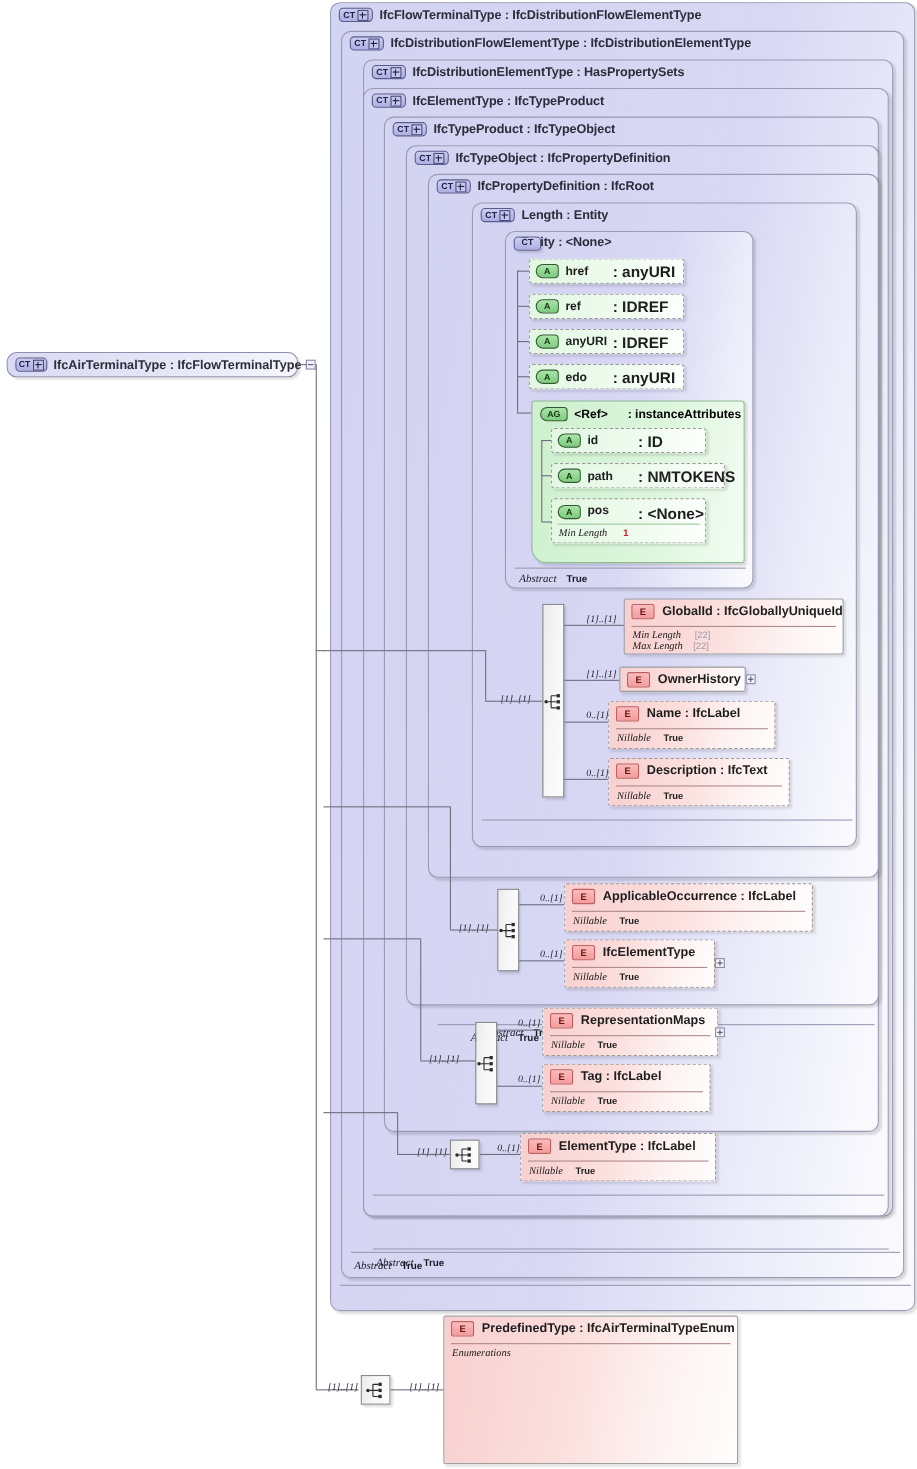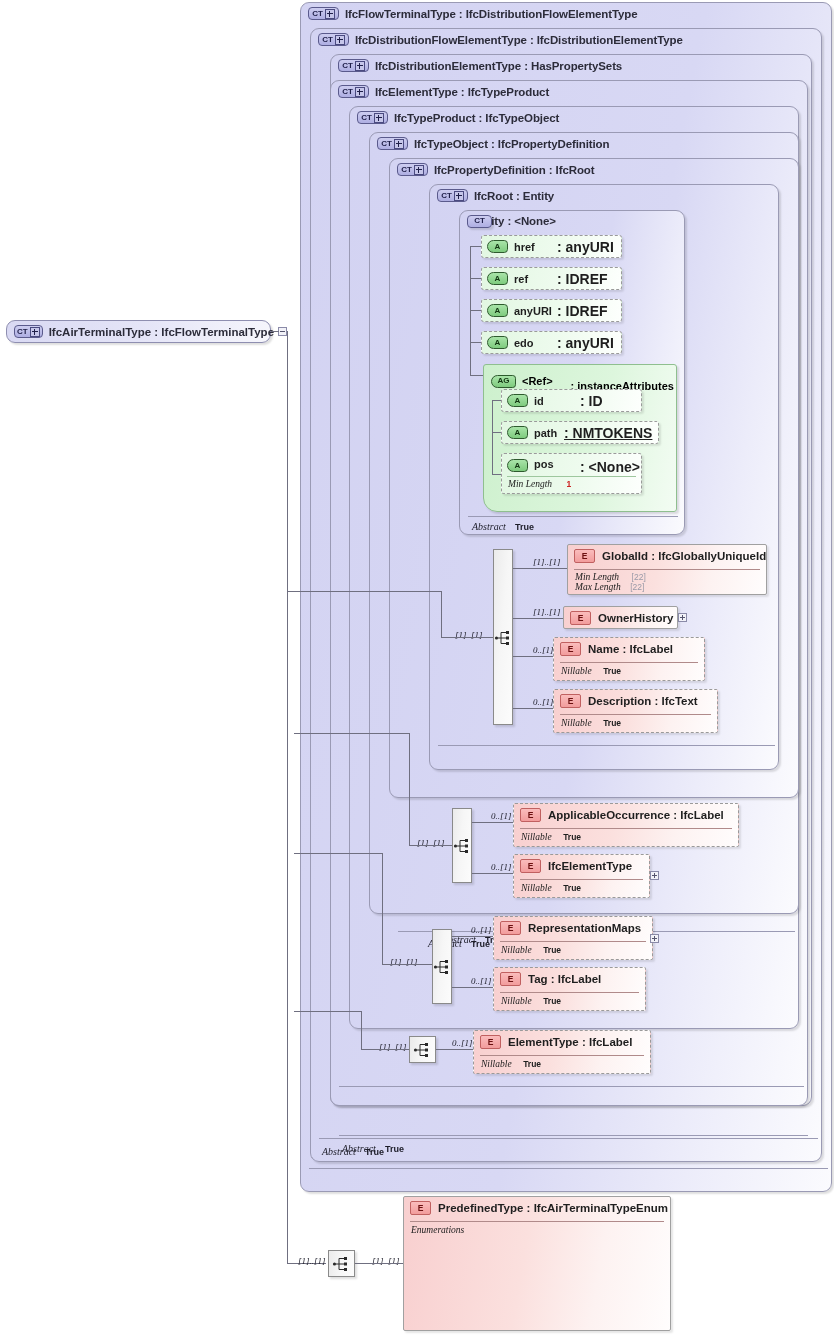--- a/index.html
+++ b/index.html
@@ -188,21 +188,21 @@
     </div>
     <div class="ct-footline" style="top:772px;"></div>
     <div class="ct-abs" style="left:38px;top:779px;">
       <i>Abstract</i><b>True</b>
     </div>
   </div>
 
   <div class="ct" style="left:429px;top:184px;width:350px;height:586px;">
     <div class="ct-head">
       <span class="badge ctp">CT<span class="pl"></span></span>
-      <span class="ct-title">IfcRoot    : Entity</span>
+      <span class="ct-title">Length    : Entity</span>
     </div>
     <div class="ct-footline" style="top:560px;"></div>
     <div class="ct-abs" style="left:12px;top:749px;">
       <i>Abstract</i><b>True</b>
     </div>
   </div>
 
   <div class="ct" style="left:459px;top:210px;width:226px;height:325px;">
     <div class="ct-head">
       <span class="badge ct">CT</span>
@@ -253,33 +253,33 @@
   <div class="ln lnh" style="left:470px;top:246px;width:11px;"></div>
   <div class="ln lnh" style="left:470px;top:278px;width:11px;"></div>
   <div class="ln lnh" style="left:470px;top:310px;width:11px;"></div>
   <div class="ln lnh" style="left:470px;top:342px;width:11px;"></div>
   <div class="ln lnh" style="left:470px;top:375px;width:13px;"></div>
 
   <div class="agbox" style="left:483px;top:364px;width:194px;height:148px;">
     <div class="agbox-head">
       <span class="abadge ag">AG</span>
       <span class="nm" style="font-size:11px;font-weight:bold;margin-left:6px;">&lt;Ref&gt;</span>
-      <span class="ty" style="font-size:11px;font-weight:bold;margin-left:18px;margin-top:10px;">: instanceAttributes</span>
+      <span class="ty" style="font-size:11px;font-weight:bold;margin-left:18px;">: instanceAttributes</span>
     </div>
   </div>
 
   <div class="attr" style="left:501px;top:389px;width:141px;height:23px;">
     <span class="abadge ab">A</span>
     <span class="nm">id</span>
     <span class="ty" style="position:absolute;left:78px;">: ID</span>
   </div>
   <div class="attr" style="left:501px;top:421px;width:158px;height:23px;">
     <span class="abadge ab">A</span>
     <span class="nm">path</span>
-    <span class="ty" style="position:absolute;left:62px;text-decoration:underline;">: NMTOKENS</span>
+    <span class="ty" style="position:absolute;left:78px;">: NMTOKENS</span>
   </div>
   <div class="attr" style="left:501px;top:453px;width:141px;height:41px;align-items:flex-start;">
     <span class="abadge ab" style="margin-top:5px;">A</span>
     <span class="nm" style="margin-top:4px;">pos</span>
     <span class="ty" style="position:absolute;left:78px;top:5px;">: &lt;None&gt;</span>
     <div class="hrg" style="left:5px;right:5px;top:22px;border-color:#9ec79e;"></div>
     <div class="facet" style="left:6px;top:25px;">
       <i>Min Length</i>
       <span class="vr" style="margin-left:12px;">1</span>
     </div>

